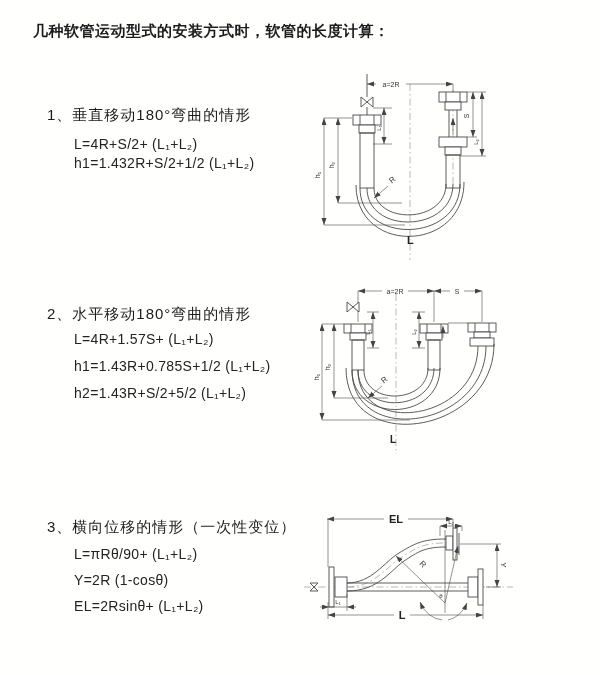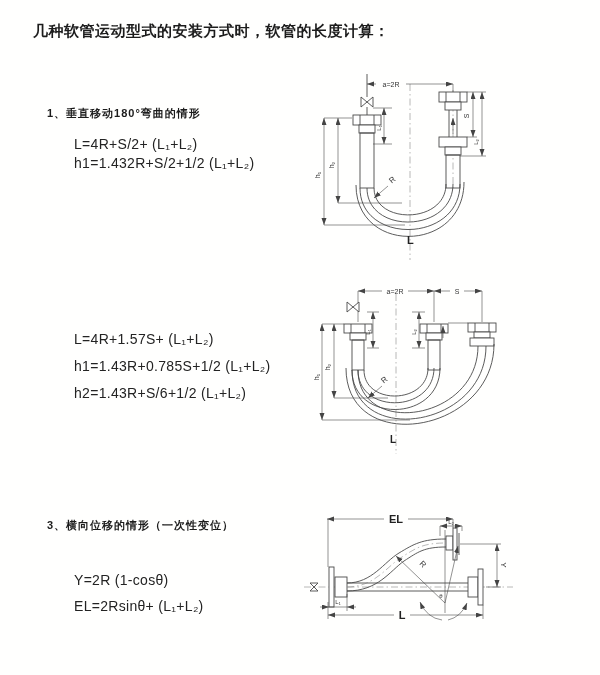--- a/index.html
+++ b/index.html
@@ -1,20 +1,20 @@
 <!DOCTYPE html>
 <html><head>
 <meta charset="utf-8">
 <style>
   html,body{margin:0;padding:0;background:#ffffff;}
   .page{position:relative;width:600px;height:675px;background:#fffffe;overflow:hidden;
         font-family:"Liberation Sans","DejaVu Sans",sans-serif;color:#1c1c1c;}
   .abs{position:absolute;white-space:nowrap;}
   .title{font-size:15px;font-weight:bold;letter-spacing:.5px;}
-  .sec-h{font-size:11px;font-weight:bold;letter-spacing:1px;}
+  .sec-h{font-size:15px;font-weight:normal;letter-spacing:1px;}
   .formula{font-size:14px;font-weight:normal;letter-spacing:.3px;color:#232323;}
   svg{position:absolute;overflow:visible;}
   svg text{font-family:"Liberation Sans","DejaVu Sans",sans-serif;fill:#333;}
   .part{stroke:#4a4a4a;stroke-width:.9;fill:none;}
   .fill{stroke:#4a4a4a;stroke-width:.9;fill:#ffffff;}
   .dim{stroke:#4a4a4a;stroke-width:.6;fill:none;}
   .cl{stroke:#7d7d7d;stroke-width:.55;fill:none;stroke-dasharray:7 3 1.5 3;}
   .lbl{font-size:7px;}
   .lbl-s{font-size:6px;}
   .lbl-b{font-size:11px;font-weight:bold;fill:#222;}
@@ -25,25 +25,27 @@
 <body>
 
 <div class="page">
 
   <div class="abs title" style="left:33px;top:22px">几种软管运动型式的安装方式时，软管的长度计算：</div>
 
   <div class="abs sec-h" style="left:47px;top:106px">1、垂直移动180°弯曲的情形</div>
   <div class="abs formula" style="left:74px;top:136px">L=4R+S/2+ (L₁+L₂)</div>
   <div class="abs formula" style="left:74px;top:155px">h1=1.432R+S/2+1/2 (L₁+L₂)</div>
 
+  <div class="abs sec-h" style="left:47px;top:305px">2、水平移动180°弯曲的情形</div>
   <div class="abs formula" style="left:74px;top:331px">L=4R+1.57S+ (L₁+L₂)</div>
   <div class="abs formula" style="left:74px;top:358px">h1=1.43R+0.785S+1/2 (L₁+L₂)</div>
-  <div class="abs formula" style="left:74px;top:385px">h2=1.43R+S/6+1/2 (L₁+L₂)</div>
+  <div class="abs formula" style="left:74px;top:385px">h2=1.43R+S/2+5/2 (L₁+L₂)</div>
 
   <div class="abs sec-h" style="left:47px;top:518px">3、横向位移的情形（一次性变位）</div>
+  <div class="abs formula" style="left:74px;top:546px">L=πRθ/90+ (L₁+L₂)</div>
   <div class="abs formula" style="left:74px;top:572px">Y=2R (1-cosθ)</div>
   <div class="abs formula" style="left:74px;top:598px">EL=2Rsinθ+ (L₁+L₂)</div>
 
   <svg style="left:310px;top:70px" width="265" height="195" viewBox="0 0 265 195">
     <defs>
       <marker id="a1" markerUnits="userSpaceOnUse" markerWidth="8" markerHeight="6" refX="7" refY="2.5" orient="auto-start-reverse">
         <path d="M0,0 L7,2.5 L0,5 Z" fill="#444"></path>
       </marker>
       <pattern id="p1" width="3.5" height="3.5" patternUnits="userSpaceOnUse">
         <path d="M0,3.5 L3.5,0 M0,0 L3.5,3.5" stroke="#818181" stroke-width="0.45"></path>

